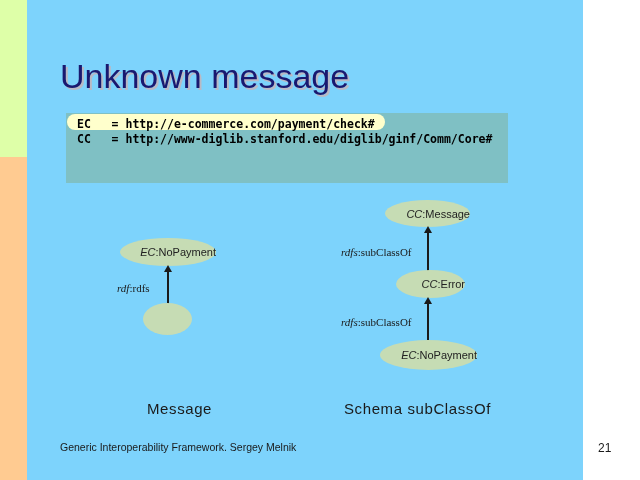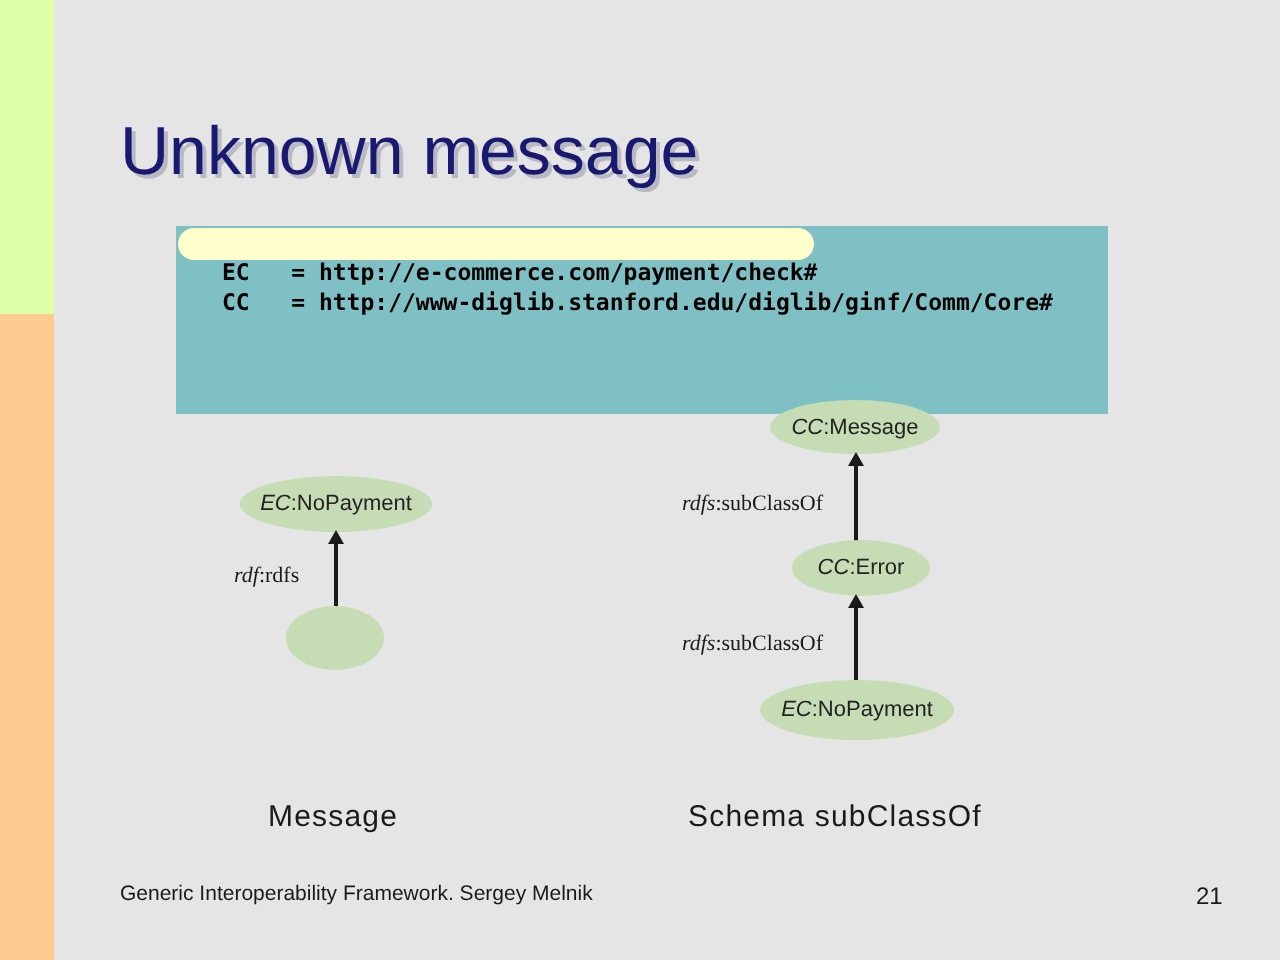--- a/index.html
+++ b/index.html
@@ -8,23 +8,23 @@
     background: #ffffff;
   }
   body {
     width: 640px;
     height: 480px;
     font-family: "Liberation Sans", sans-serif;
     overflow: hidden;
   }
   #slide {
     position: relative;
-    width: 640px;
+    width: 583px;
     height: 480px;
-    background: #e5e5e5;
+    background: #7dd3fc;
   }
 
   
   .sidebar-top {
     position: absolute;
     left: 0; top: 0;
     width: 27px; height: 157px;
     background: #DEFFA8;
   }
   .sidebar-bottom {
@@ -43,24 +43,24 @@
     color: #191970;
     letter-spacing: 0px;
     white-space: nowrap;
     text-shadow: 2px 2px 0px #b9b9c4;
     font-family: "Liberation Sans", sans-serif;
   }
 
   
   .ns-block {
     position: absolute;
-    left: 88px; top: 113px;
+    left: 66px; top: 113px;
     width: 434px; height: 62px;
     background: #7FC0C4;
-    padding: 16px;
+    padding: 4px;
   }
   .ns-line {
     position: relative;
     height: 15px;
     line-height: 15px;
     font-family: "DejaVu Sans Mono", "Liberation Mono", monospace;
     font-weight: bold;
     font-size: 11.5px;
     color: #000000;
     white-space: pre;
@@ -87,21 +87,21 @@
     left: 0; top: 0;
     width: 640px; height: 480px;
     pointer-events: none;
   }
   .node {
     position: absolute;
     background: #C6DCB4;
     border-radius: 50%;
     display: flex;
     align-items: center;
-    justify-content: center;
+    justify-content: flex-end;
     font-size: 11px;
     color: #222222;
     white-space: nowrap;
     font-family: "Liberation Sans", sans-serif;
   }
   .node .ns {
     font-style: italic;
   }
   .edge {
     position: absolute;
@@ -209,19 +209,19 @@
     <div class="edge-label" style="left:341px; top:316px;">
       <span class="ns">rdfs</span><span>:subClassOf</span>
     </div>
 
     <div class="node" style="left:380px; top:340px; width:97px; height:30px;">
       <span class="ns">EC</span>
         <span>:NoPayment</span>
     </div>
   </div>
 
-  <div class="caption" style="left:134px; top:400px;">Message</div>
+  <div class="caption" style="left:147px; top:400px;">Message</div>
   <div class="caption" style="left:344px; top:400px;">Schema subClassOf</div>
 
   <div class="footer-text">Generic Interoperability Framework. Sergey Melnik</div>
   <div class="page-number">21</div>
 
 </div>
 
 </body></html>

